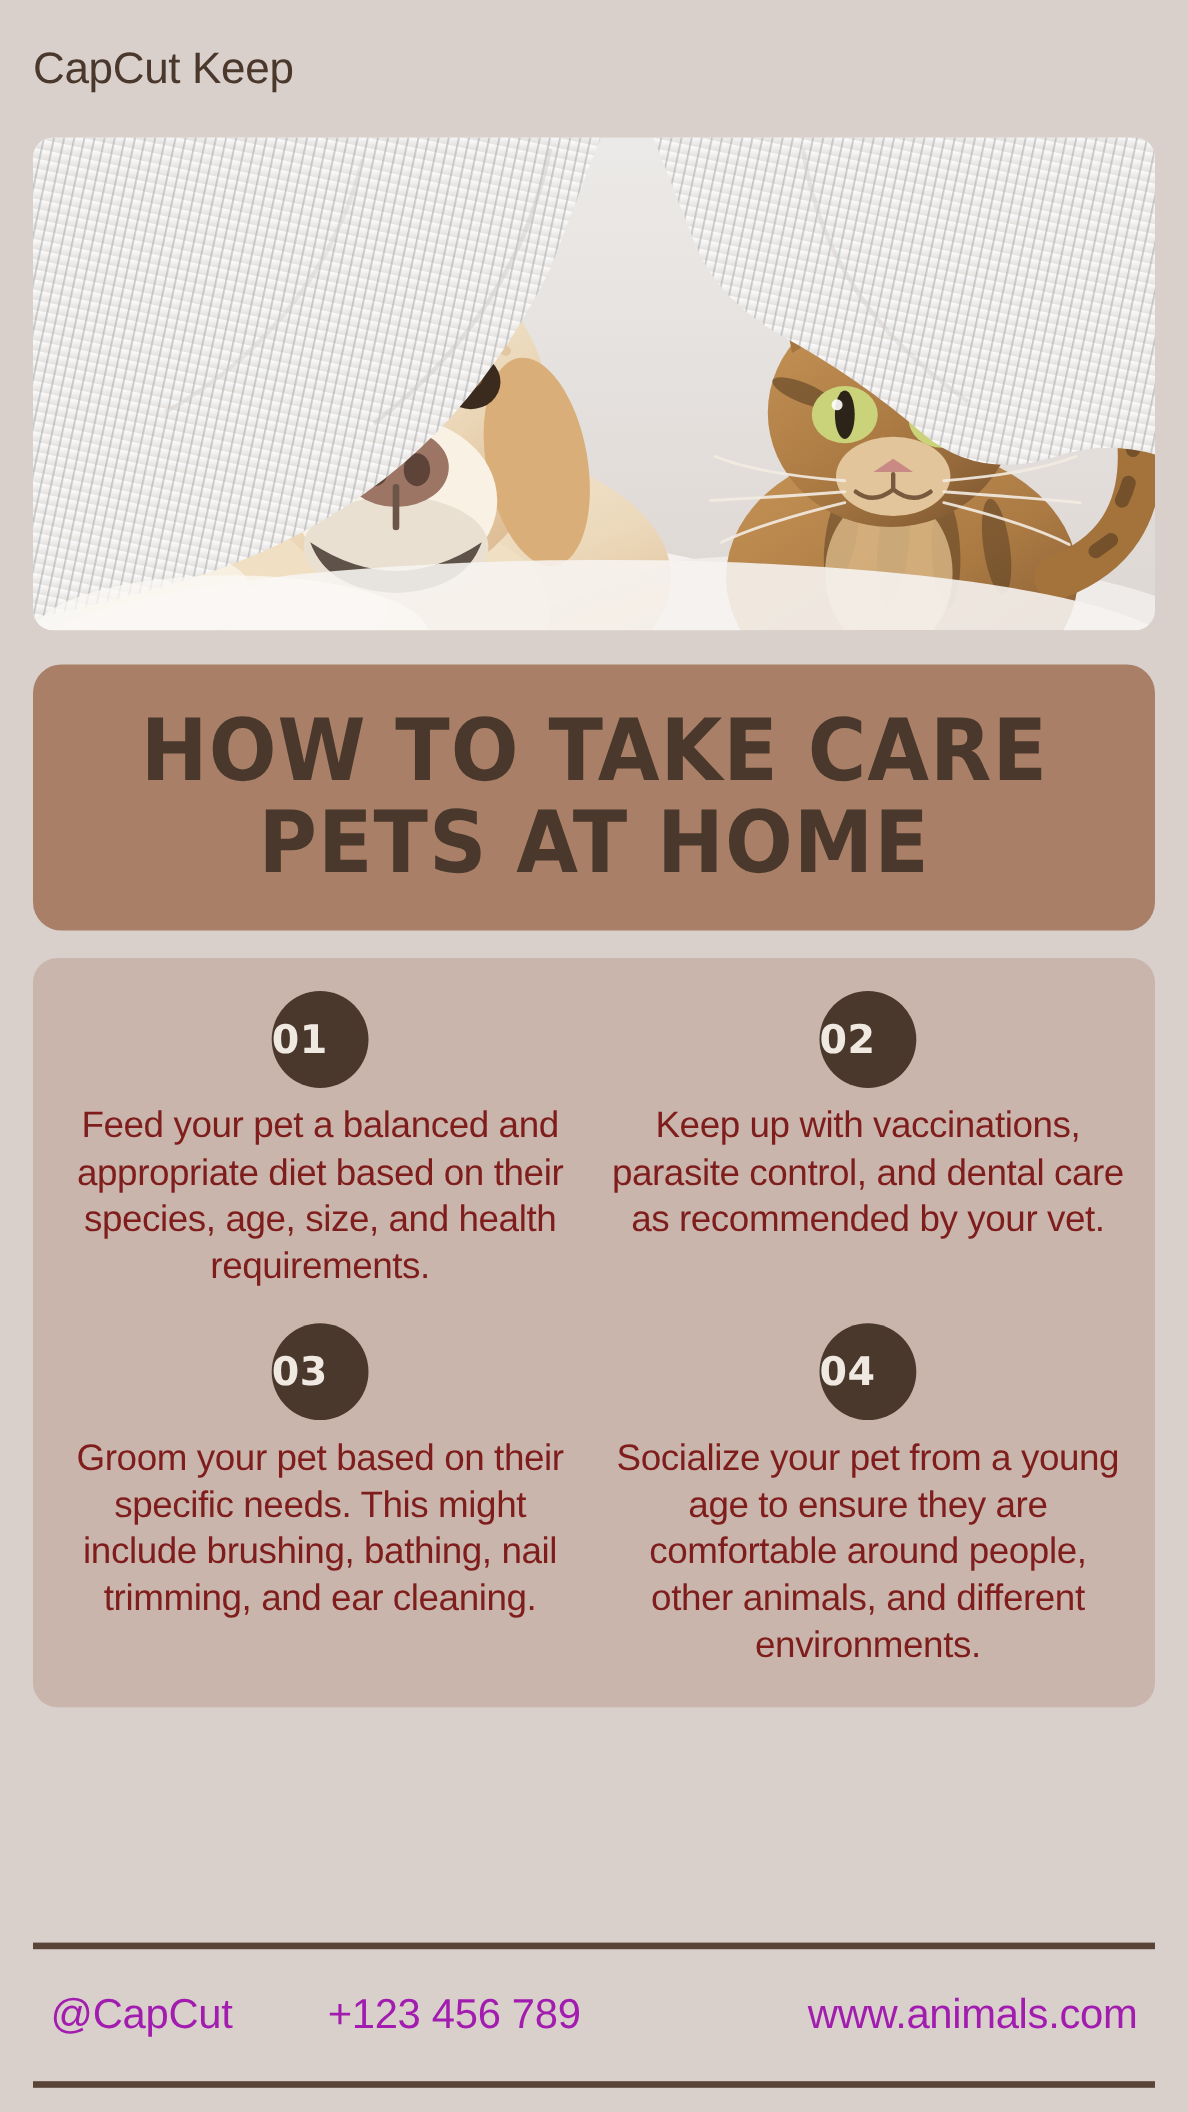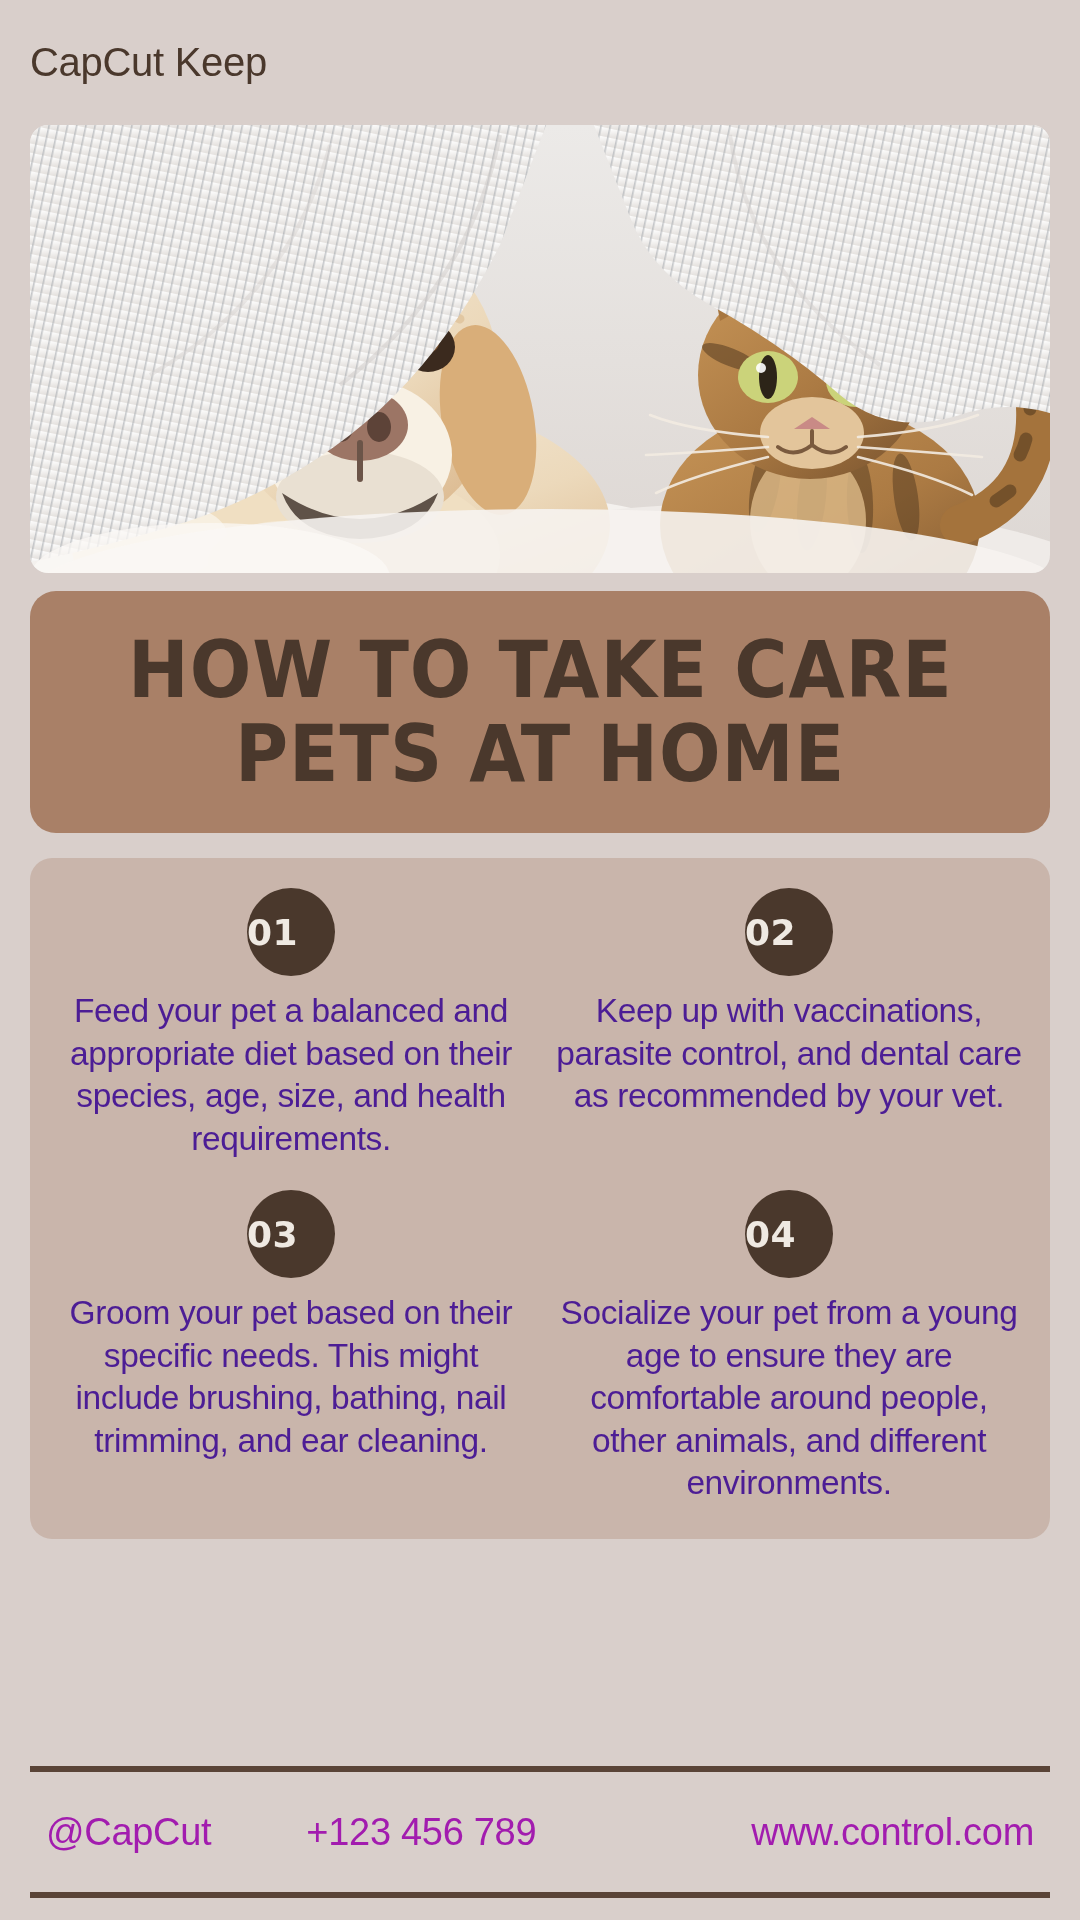--- a/index.html
+++ b/index.html
@@ -40,21 +40,21 @@
     border-radius:18px;
     overflow:hidden;
     position:relative;
     background:#e8e4e1;
     flex:0 0 auto;
   }
   .hero svg { display:block; width:100%; height:100%; }
 
   
   .title-banner {
-    margin-top:18px;
+    margin-top:31px;
     width:1020px; height:242px;
     background:#a98067;
     border-radius:26px;
     display:flex; flex-direction:column;
     align-items:center; justify-content:center;
     flex:0 0 auto;
   }
   .title-line {
     color:#4a382c;
     font-family:"DejaVu Sans", sans-serif;
@@ -88,21 +88,21 @@
     flex:0 0 auto;
   }
   .tip-badge span {
     color:#efe9e2;
     font-family:"DejaVu Sans", sans-serif;
     font-weight:bold;
     font-size:36px;
     letter-spacing:0.5px;
   }
   .tip-text {
-    color:#4c1d95;
+    color:#7f1d1d;
     font-size:33.5px;
     line-height:1.27;
     text-align:center;
     letter-spacing:-0.4px;
   }
 
   
   .footer-wrap { margin-top:auto; padding-bottom:22px; }
   .rule { height:6px; background:#5a4437; width:1020px; }
   .footer {
@@ -286,18 +286,18 @@
       </div>
       <div class="tip-text">Socialize your pet from a young age to ensure they are comfortable around people, other animals, and different environments.</div>
     </div>
   </div>
 
   <div class="footer-wrap">
     <div class="rule"></div>
     <div class="footer">
       <div class="f-item f-handle">@CapCut</div>
       <div class="f-item f-phone">+123 456 789</div>
-      <div class="f-item f-site">www.control.com</div>
+      <div class="f-item f-site">www.animals.com</div>
     </div>
     <div class="rule"></div>
   </div>
 
 </div>
 
 </body></html>

